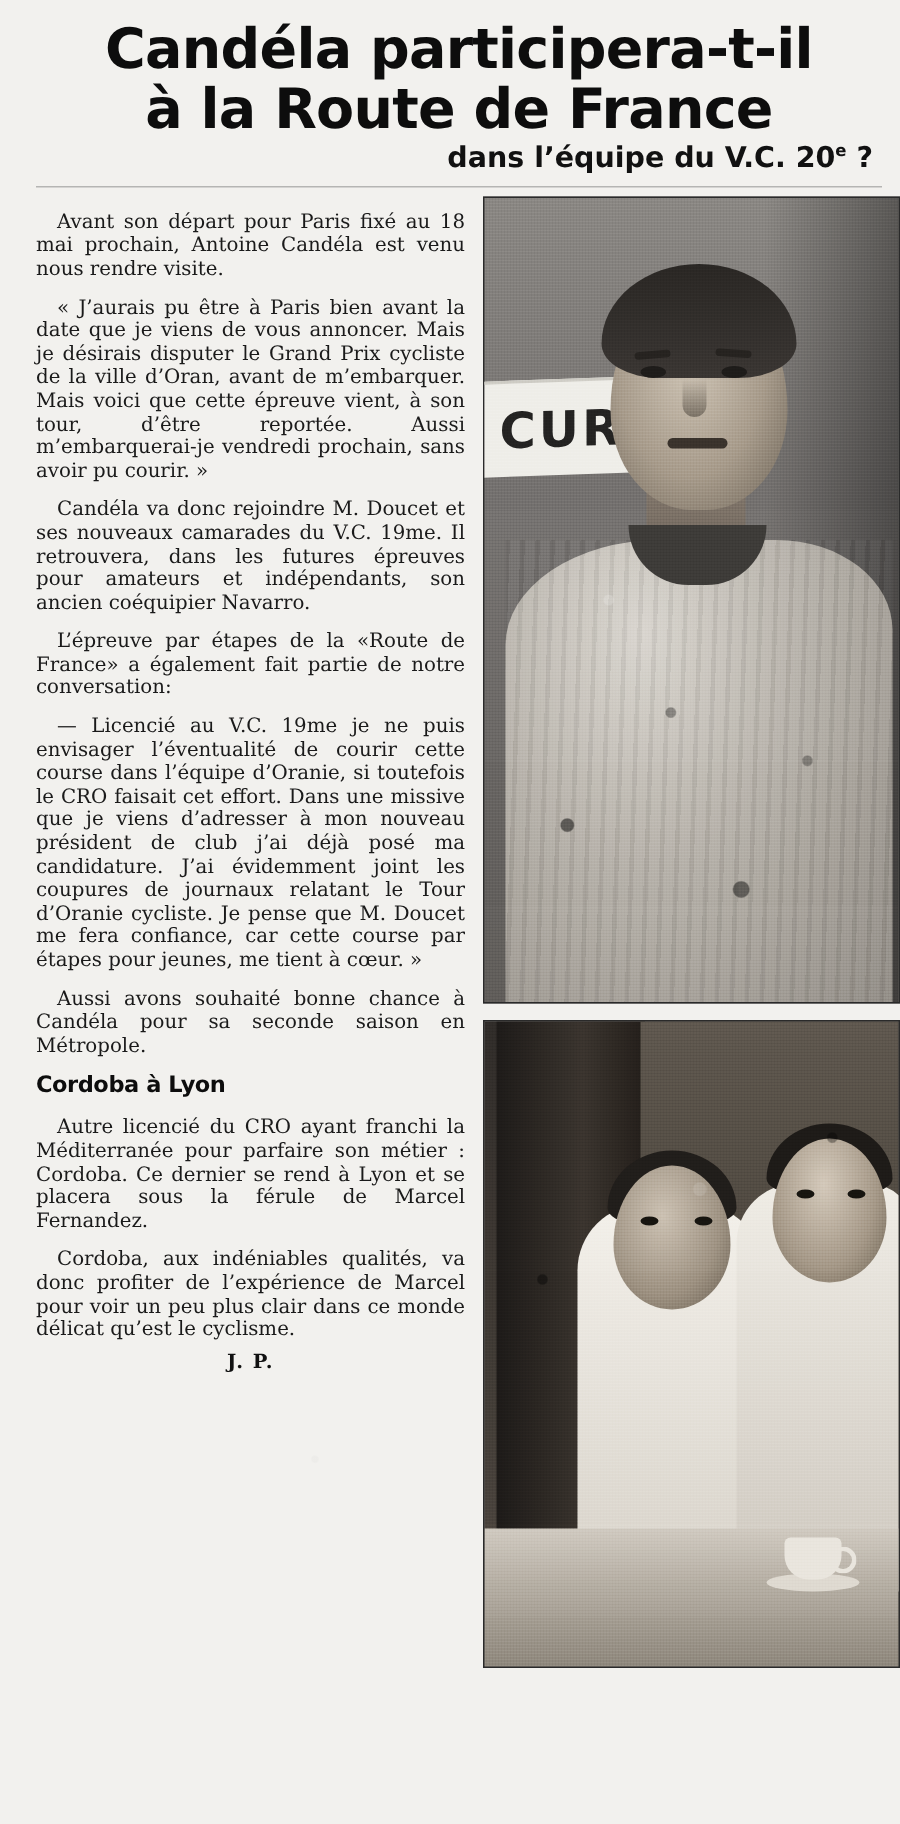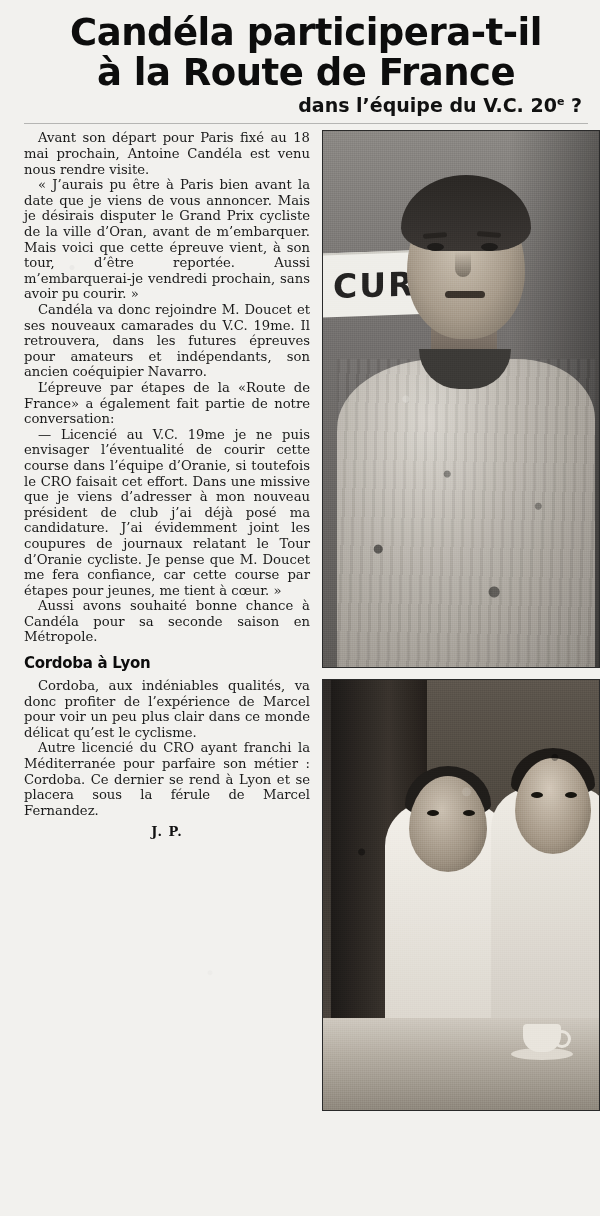--- a/index.html
+++ b/index.html
@@ -65,21 +65,21 @@
     position:absolute;
     left:0;top:0;
     width:286px;
   }
   .col-right{
     position:absolute;
     left:298px;top:0;
     width:278px;
   }
   p.txt{
-    margin:0 0 0 0;
+    margin:10px 0 0 0;
     font-family:"DejaVu Serif", serif;
     font-size:13.2px;
     line-height:15.6px;
     text-align:justify;
     text-indent:14px;
     color:#1a1a1a;
     -webkit-font-smoothing:none;
   }
   h2.secthead{
     font-family:"DejaVu Sans", sans-serif;
@@ -295,22 +295,22 @@
       <p class="txt">« J’aurais pu être à Paris bien avant la date que je viens de vous annoncer. Mais je désirais disputer le Grand Prix cycliste de la ville d’Oran, avant de m’embarquer. Mais voici que cette épreuve vient, à son tour, d’être reportée. Aussi m’embarquerai-je vendredi prochain, sans avoir pu courir. »</p>
       <p class="txt">Candéla va donc rejoindre M. Doucet et ses nouveaux camarades du V.C. 19me. Il retrouvera, dans les futures épreuves pour amateurs et indépendants, son ancien coéquipier Navarro.</p>
 
 
       <p class="txt">L’épreuve par étapes de la «Route de France» a également fait partie de notre conversation:</p>
       <p class="txt">— Licencié au V.C. 19me je ne puis envisager l’éventualité de courir cette course dans l’équipe d’Oranie, si toutefois le CRO faisait cet effort. Dans une missive que je viens d’adresser à mon nouveau président de club j’ai déjà posé ma candidature. J’ai évidemment joint les coupures de journaux relatant le Tour d’Oranie cycliste. Je pense que M. Doucet me fera confiance, car cette course par étapes pour jeunes, me tient à cœur. »</p>
       <p class="txt">Aussi avons souhaité bonne chance à Candéla pour sa seconde saison en Métropole.</p>
 
       <h2 class="secthead">Cordoba à Lyon</h2>
 
+      <p class="txt">Autre licencié du CRO ayant franchi la Méditerranée pour parfaire son métier : Cordoba. Ce dernier se rend à Lyon et se placera sous la férule de Marcel Fernandez.</p>
       <p class="txt">Cordoba, aux indéniables qualités, va donc profiter de l’expérience de Marcel pour voir un peu plus clair dans ce monde délicat qu’est le cyclisme.</p>
-      <p class="txt">Autre licencié du CRO ayant franchi la Méditerranée pour parfaire son métier : Cordoba. Ce dernier se rend à Lyon et se placera sous la férule de Marcel Fernandez.</p>
 
       <div class="signature">J. P.</div>
     </div>
 
     <div class="col-right">
 
       <div class="photo" id="photo1">
         <div class="p1-bg"></div>
         <div class="p1-shadow"></div>
         <div class="p1-sign">

